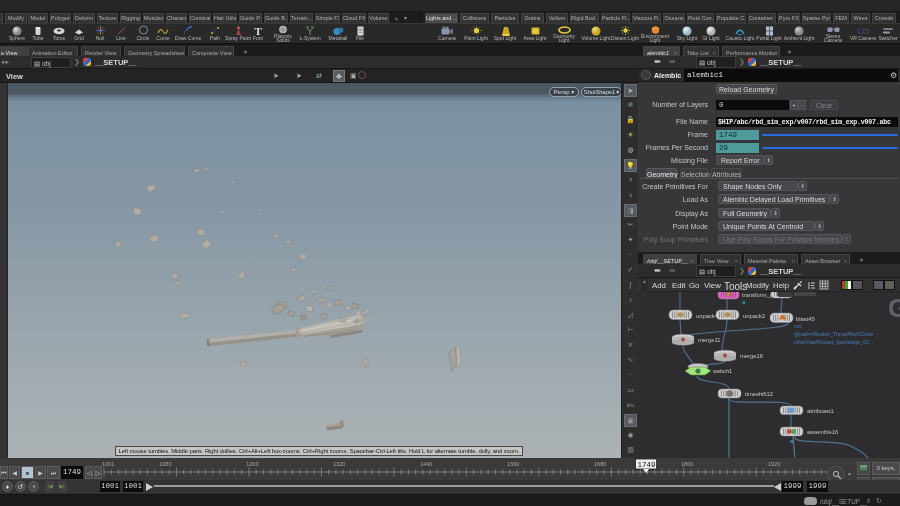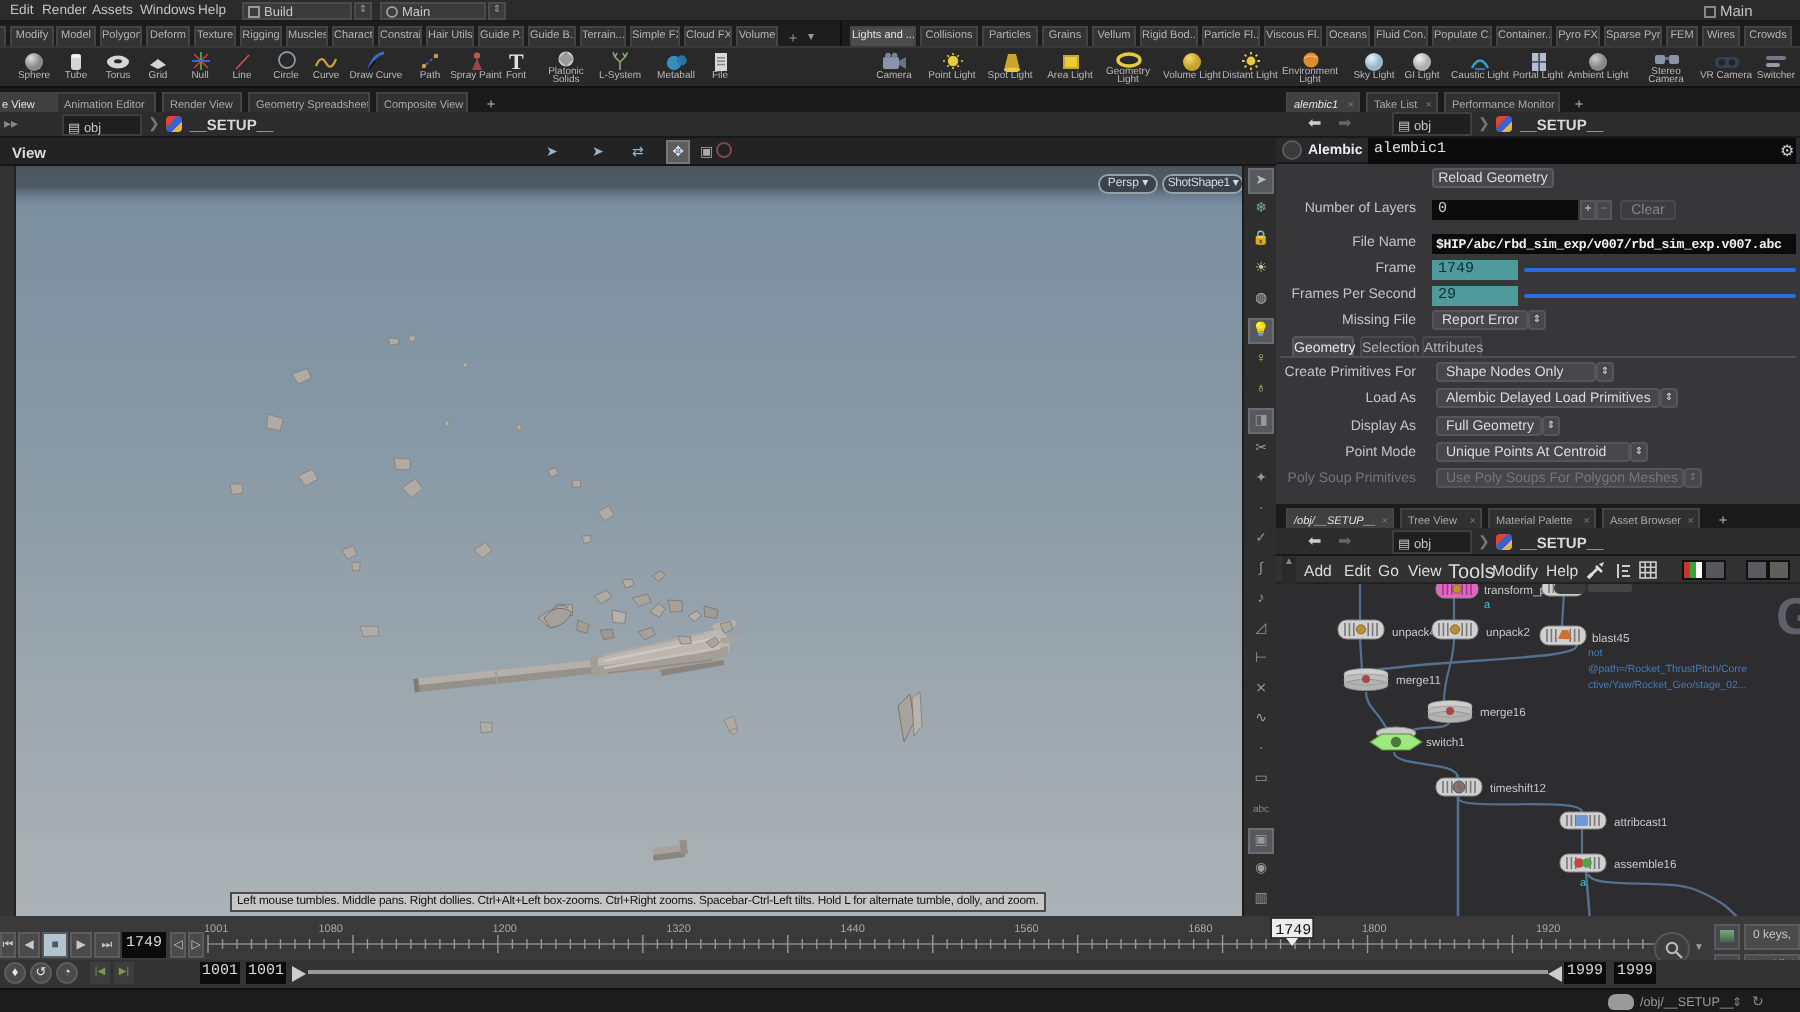--- a/index.html
+++ b/index.html
@@ -3,32 +3,20 @@
 <style>
 html,body{margin:0;padding:0;width:900px;height:506px;overflow:hidden;background:#202020;
 font-family:"Liberation Sans",sans-serif;}
 *{box-sizing:border-box;}
 .abs{position:absolute;}
 #root{position:relative;width:900px;height:506px;background:#262626;}
 </style></head>
 <body>
 <div id="root">
 
-<div class="abs" style="left:0;top:0;width:900px;height:11px;background:#2b2b2b;border-bottom:1px solid #191919;">
-  <span class="abs" style="left:5px;top:1.5px;font-size:6.8px;color:#c4c4c4;">Edit</span>
-  <span class="abs" style="left:21px;top:1.5px;font-size:6.8px;color:#c4c4c4;">Render</span>
-  <span class="abs" style="left:46px;top:1.5px;font-size:6.8px;color:#c4c4c4;">Assets</span>
-  <span class="abs" style="left:70px;top:1.5px;font-size:6.8px;color:#c4c4c4;">Windows</span>
-  <span class="abs" style="left:99px;top:1.5px;font-size:6.8px;color:#c4c4c4;">Help</span>
-  <div class="abs" style="left:121px;top:1px;width:55px;height:9px;background:#3b3b3b;border:1px solid #4c4c4c;color:#c8c8c8;font-size:6.5px;padding:1px 2px;"><span style="display:inline-block;width:6px;height:6px;border:1px solid #999;vertical-align:-1px;margin-right:2px;"></span>Build</div>
-  <div class="abs" style="left:177px;top:1px;width:9px;height:9px;background:#3b3b3b;border:1px solid #4c4c4c;color:#999;font-size:5px;text-align:center;line-height:7px;">⇕</div>
-  <div class="abs" style="left:190px;top:1px;width:53px;height:9px;background:#3b3b3b;border:1px solid #4c4c4c;color:#c8c8c8;font-size:6.5px;padding:1px 2px;"><span style="display:inline-block;width:6px;height:6px;border:1px solid #999;border-radius:3px;vertical-align:-1px;margin-right:2px;"></span>Main</div>
-  <div class="abs" style="left:244px;top:1px;width:9px;height:9px;background:#3b3b3b;border:1px solid #4c4c4c;color:#999;font-size:5px;text-align:center;line-height:7px;">⇕</div>
-  <span class="abs" style="left:852px;top:1px;font-size:7.5px;color:#c4c4c4;"><span style="display:inline-block;width:6px;height:6px;border:1px solid #888;vertical-align:-1px;margin-right:2px;"></span>Main</span>
-</div>
 
 <div class="abs" style="left:0;top:11px;width:900px;height:12px;background:#1d1d1d;" id="shelftabs">
       <div class="abs" style="left:-6px;top:2px;width:9px;height:10px;background:#333;border:1px solid #444;border-bottom:none;"></div>
       <div class="abs" style="left:5px;top:2px;width:22px;height:10px;background:#333;border:1px solid #444;border-bottom:none;color:#b4b4b4;font-size:5.5px;text-align:center;line-height:9px;white-space:nowrap;overflow:hidden;">Modify</div>
       <div class="abs" style="left:28px;top:2px;width:20px;height:10px;background:#333;border:1px solid #444;border-bottom:none;color:#b4b4b4;font-size:5.5px;text-align:center;line-height:9px;white-space:nowrap;overflow:hidden;">Model</div>
       <div class="abs" style="left:50px;top:2px;width:21px;height:10px;background:#333;border:1px solid #444;border-bottom:none;color:#b4b4b4;font-size:5.5px;text-align:center;line-height:9px;white-space:nowrap;overflow:hidden;">Polygon</div>
       <div class="abs" style="left:73px;top:2px;width:22px;height:10px;background:#333;border:1px solid #444;border-bottom:none;color:#b4b4b4;font-size:5.5px;text-align:center;line-height:9px;white-space:nowrap;overflow:hidden;">Deform</div>
       <div class="abs" style="left:97px;top:2px;width:21px;height:10px;background:#333;border:1px solid #444;border-bottom:none;color:#b4b4b4;font-size:5.5px;text-align:center;line-height:9px;white-space:nowrap;overflow:hidden;">Texture</div>
       <div class="abs" style="left:120px;top:2px;width:21px;height:10px;background:#333;border:1px solid #444;border-bottom:none;color:#b4b4b4;font-size:5.5px;text-align:center;line-height:9px;white-space:nowrap;overflow:hidden;">Rigging</div>
       <div class="abs" style="left:143px;top:2px;width:21px;height:10px;background:#333;border:1px solid #444;border-bottom:none;color:#b4b4b4;font-size:5.5px;text-align:center;line-height:9px;white-space:nowrap;overflow:hidden;">Muscles</div>

